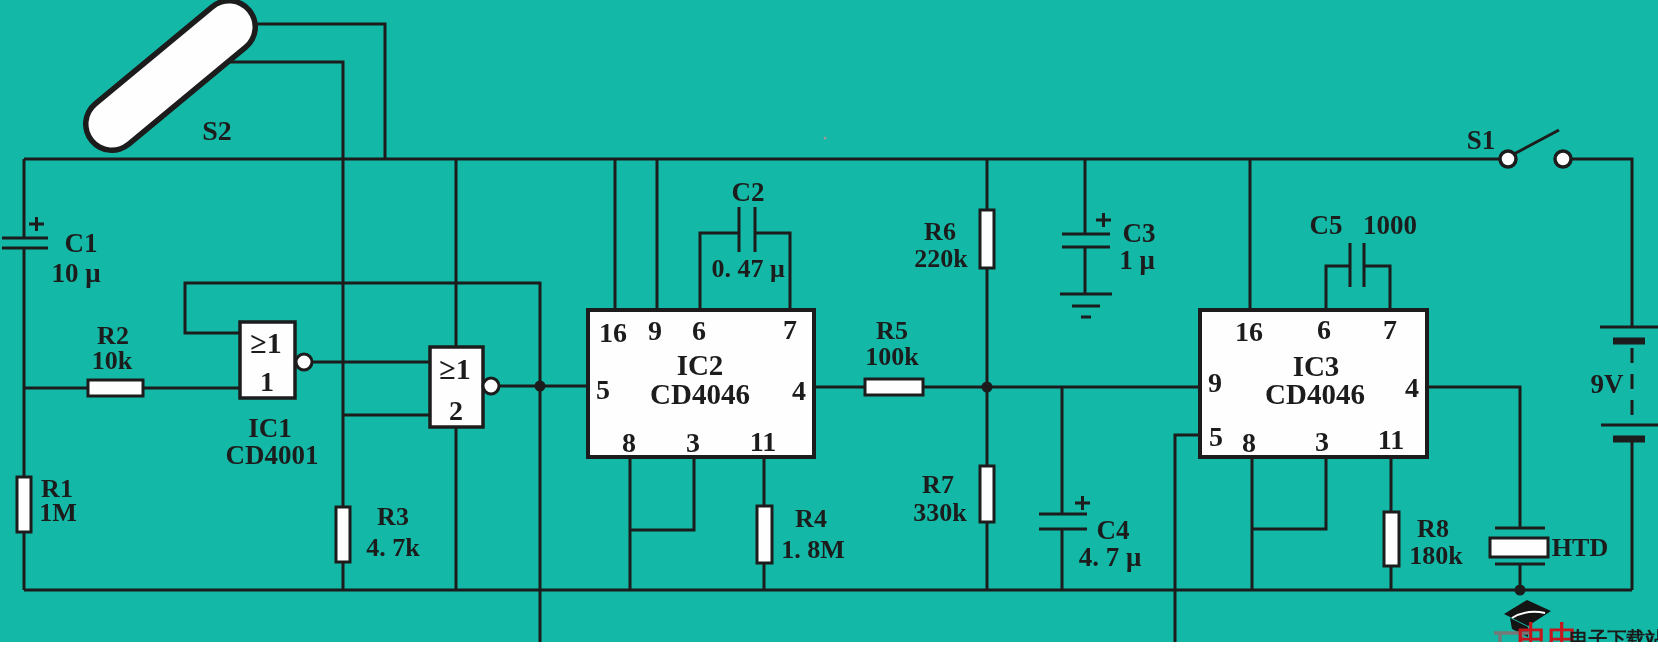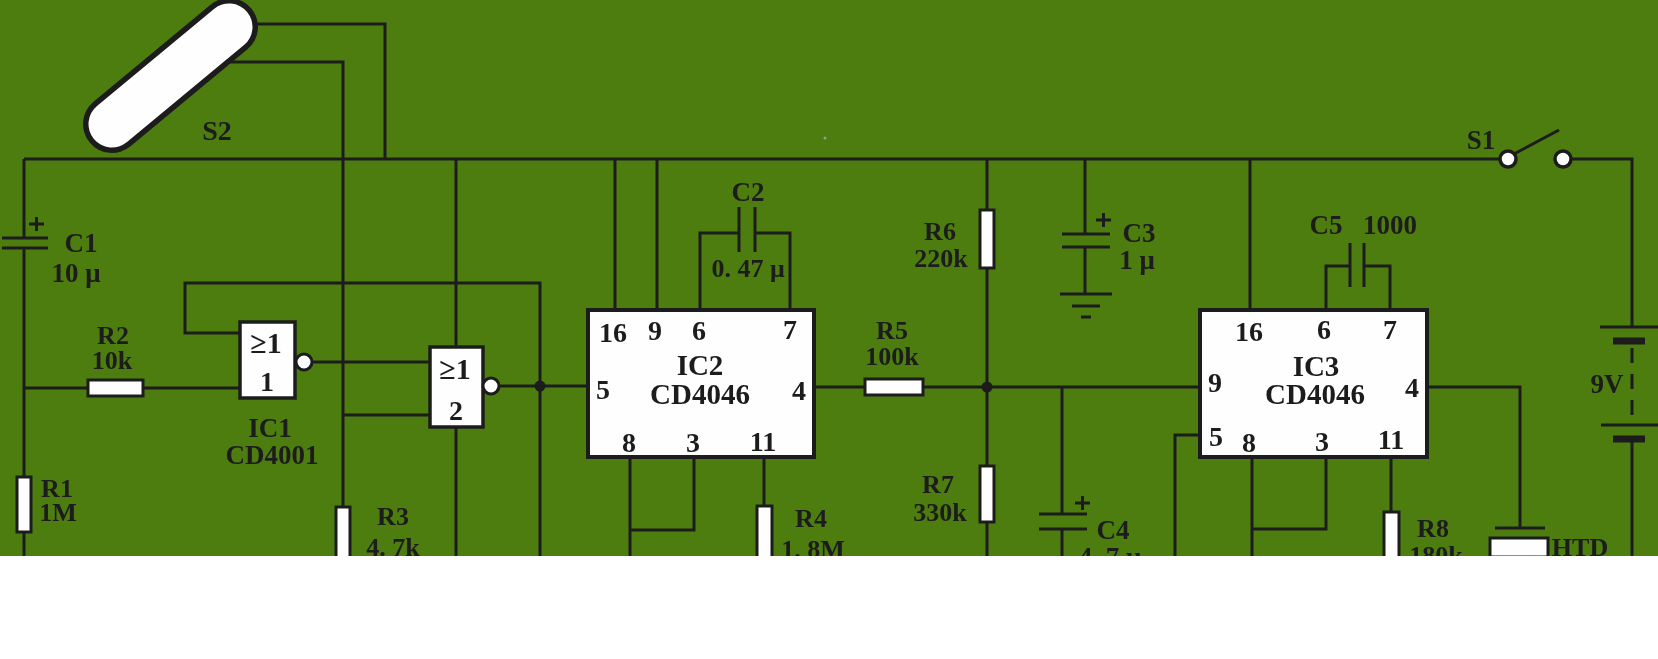--- a/index.html
+++ b/index.html
@@ -1,16 +1,16 @@
 <!DOCTYPE html>
 <html><head>
 <meta charset="utf-8">
 <style>
   html,body{margin:0;padding:0;background:#fff;}
-  .stage{position:relative;width:1658px;height:556px;background:#4d7c0f;overflow:hidden;}
+  .stage{position:relative;width:1658px;height:642px;background:#14b8a6;overflow:hidden;}
   svg{display:block;}
   text{font-family:"Liberation Serif","DejaVu Serif",serif;font-weight:700;fill:#1c1c1c;}
   .wm-red{fill:#c5161d;font-family:"DejaVu Sans","Liberation Sans",sans-serif;}
   .wm-black{fill:#1a1a1a;font-family:"DejaVu Sans","Liberation Sans",sans-serif;}
   .wm-gray{fill:#8d8d8d;font-family:"DejaVu Sans","Liberation Sans",sans-serif;letter-spacing:1.5px;}
 </style>
 </head>
 <body>
 
 <div class="stage">

